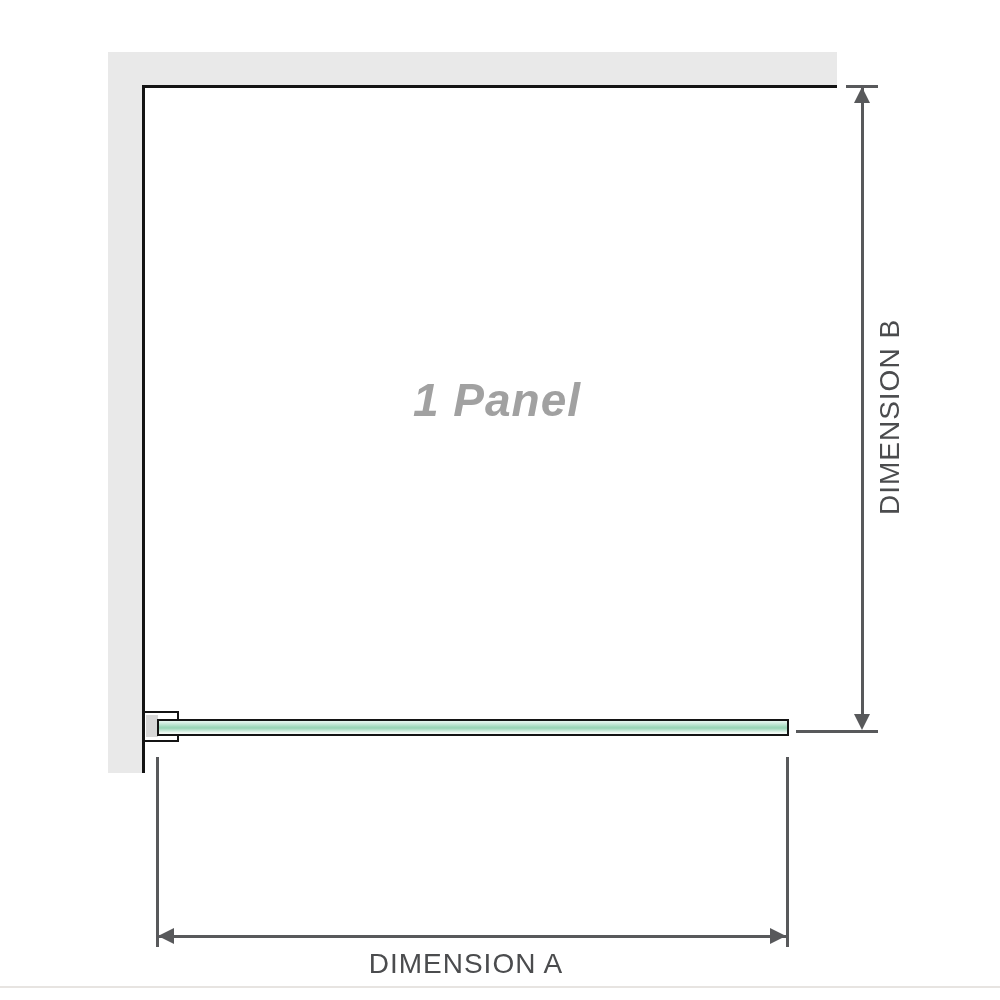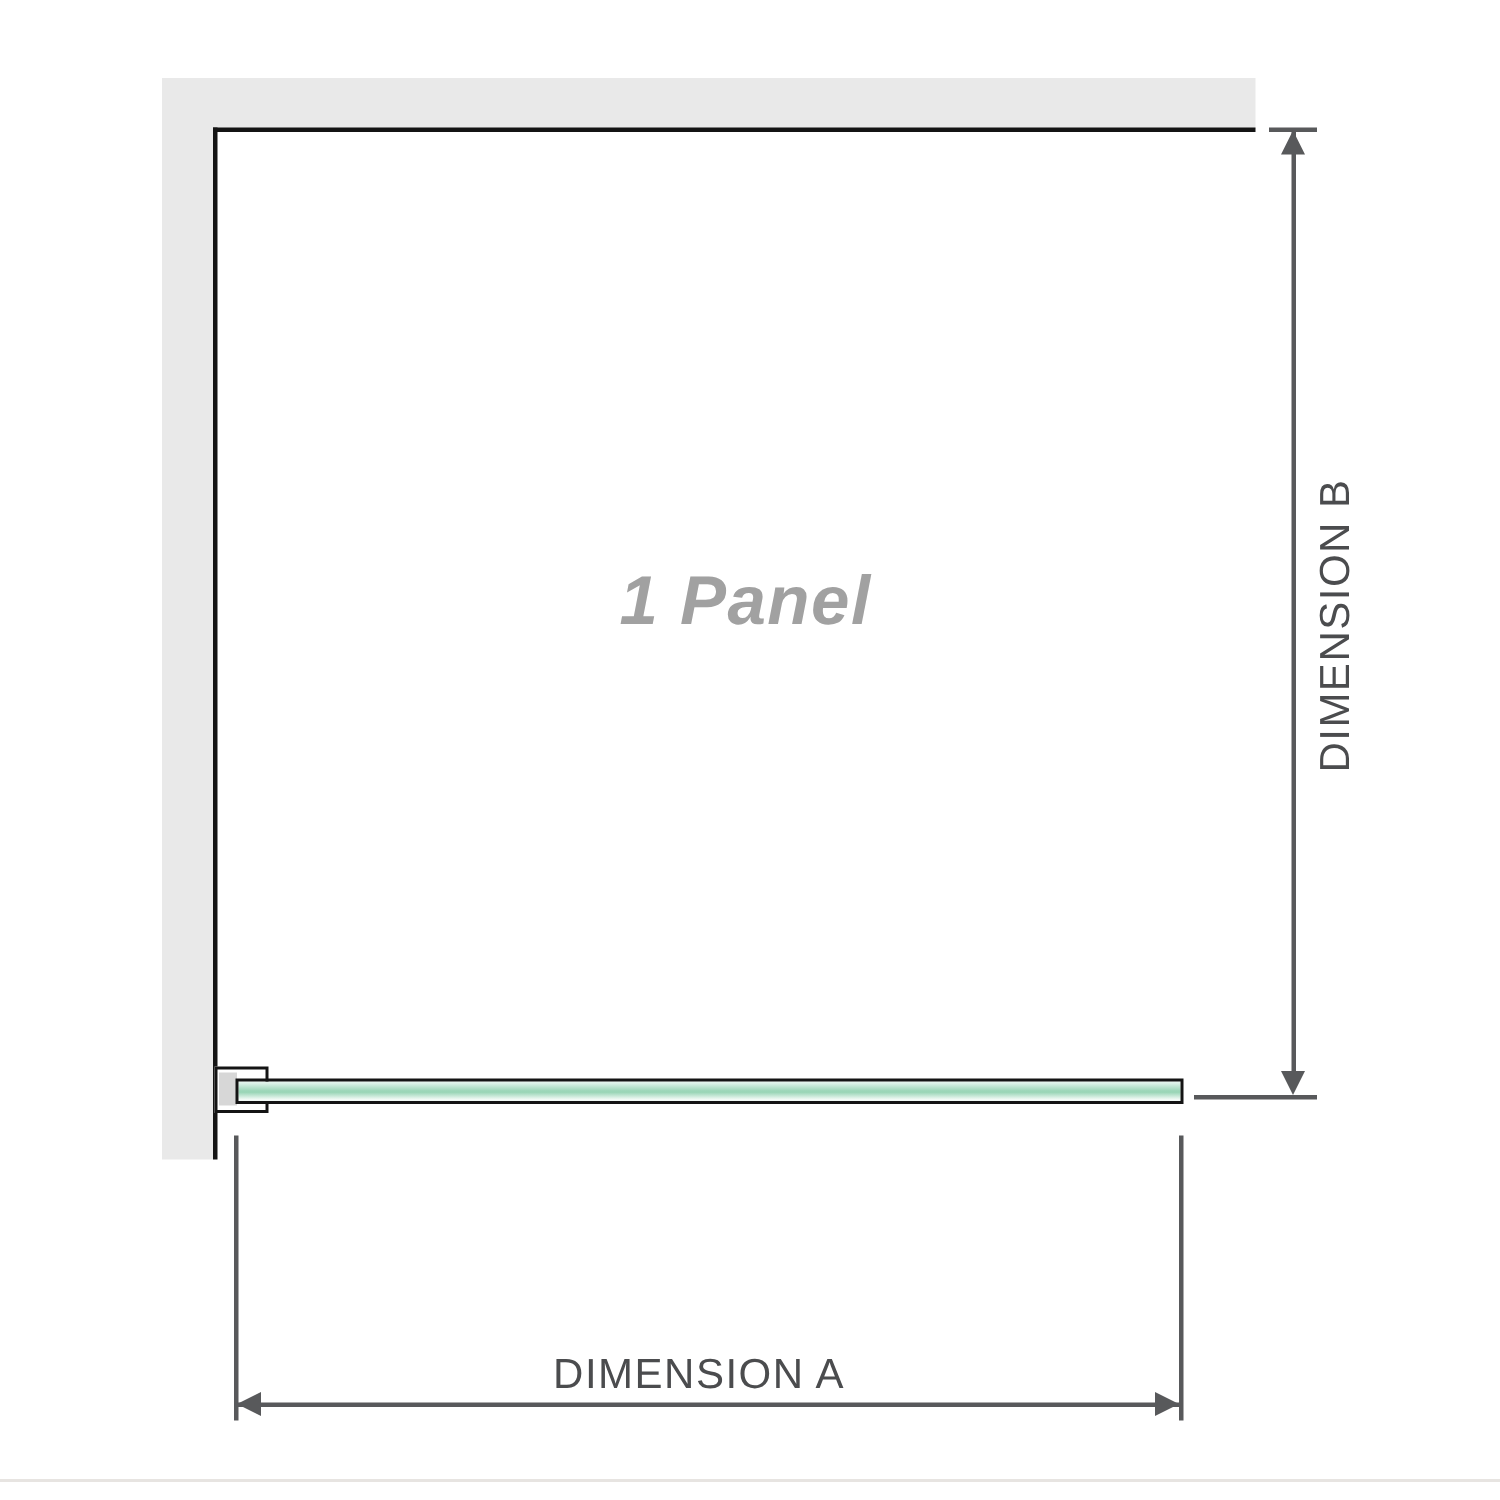--- a/index.html
+++ b/index.html
@@ -72,21 +72,21 @@
     border-right:16px solid var(--dim,#58595b);}
   .arrow-right{left:770px;top:928px;
     border-top:8px solid transparent;border-bottom:8px solid transparent;
     border-left:16px solid var(--dim,#58595b);}
 
   .dim-label{
     color:var(--label,#4b4c4e);font-size:28px;letter-spacing:1px;
     height:32px;line-height:32px;text-align:center;font-weight:400;
   }
   .dimb-label{left:690px;top:401px;width:400px;transform:rotate(-90deg);}
-  .dima-label{left:266px;top:900px;width:400px;}
+  .dima-label{left:266px;top:948px;width:400px;}
 
   
   .baseline{left:0;top:986px;width:1000px;height:2px;background:var(--baseline,#e7e4e1);}
 </style>
 </head>
 <body>
 
 <div class="stage">
 
   <div class="abs wall-top"></div>

